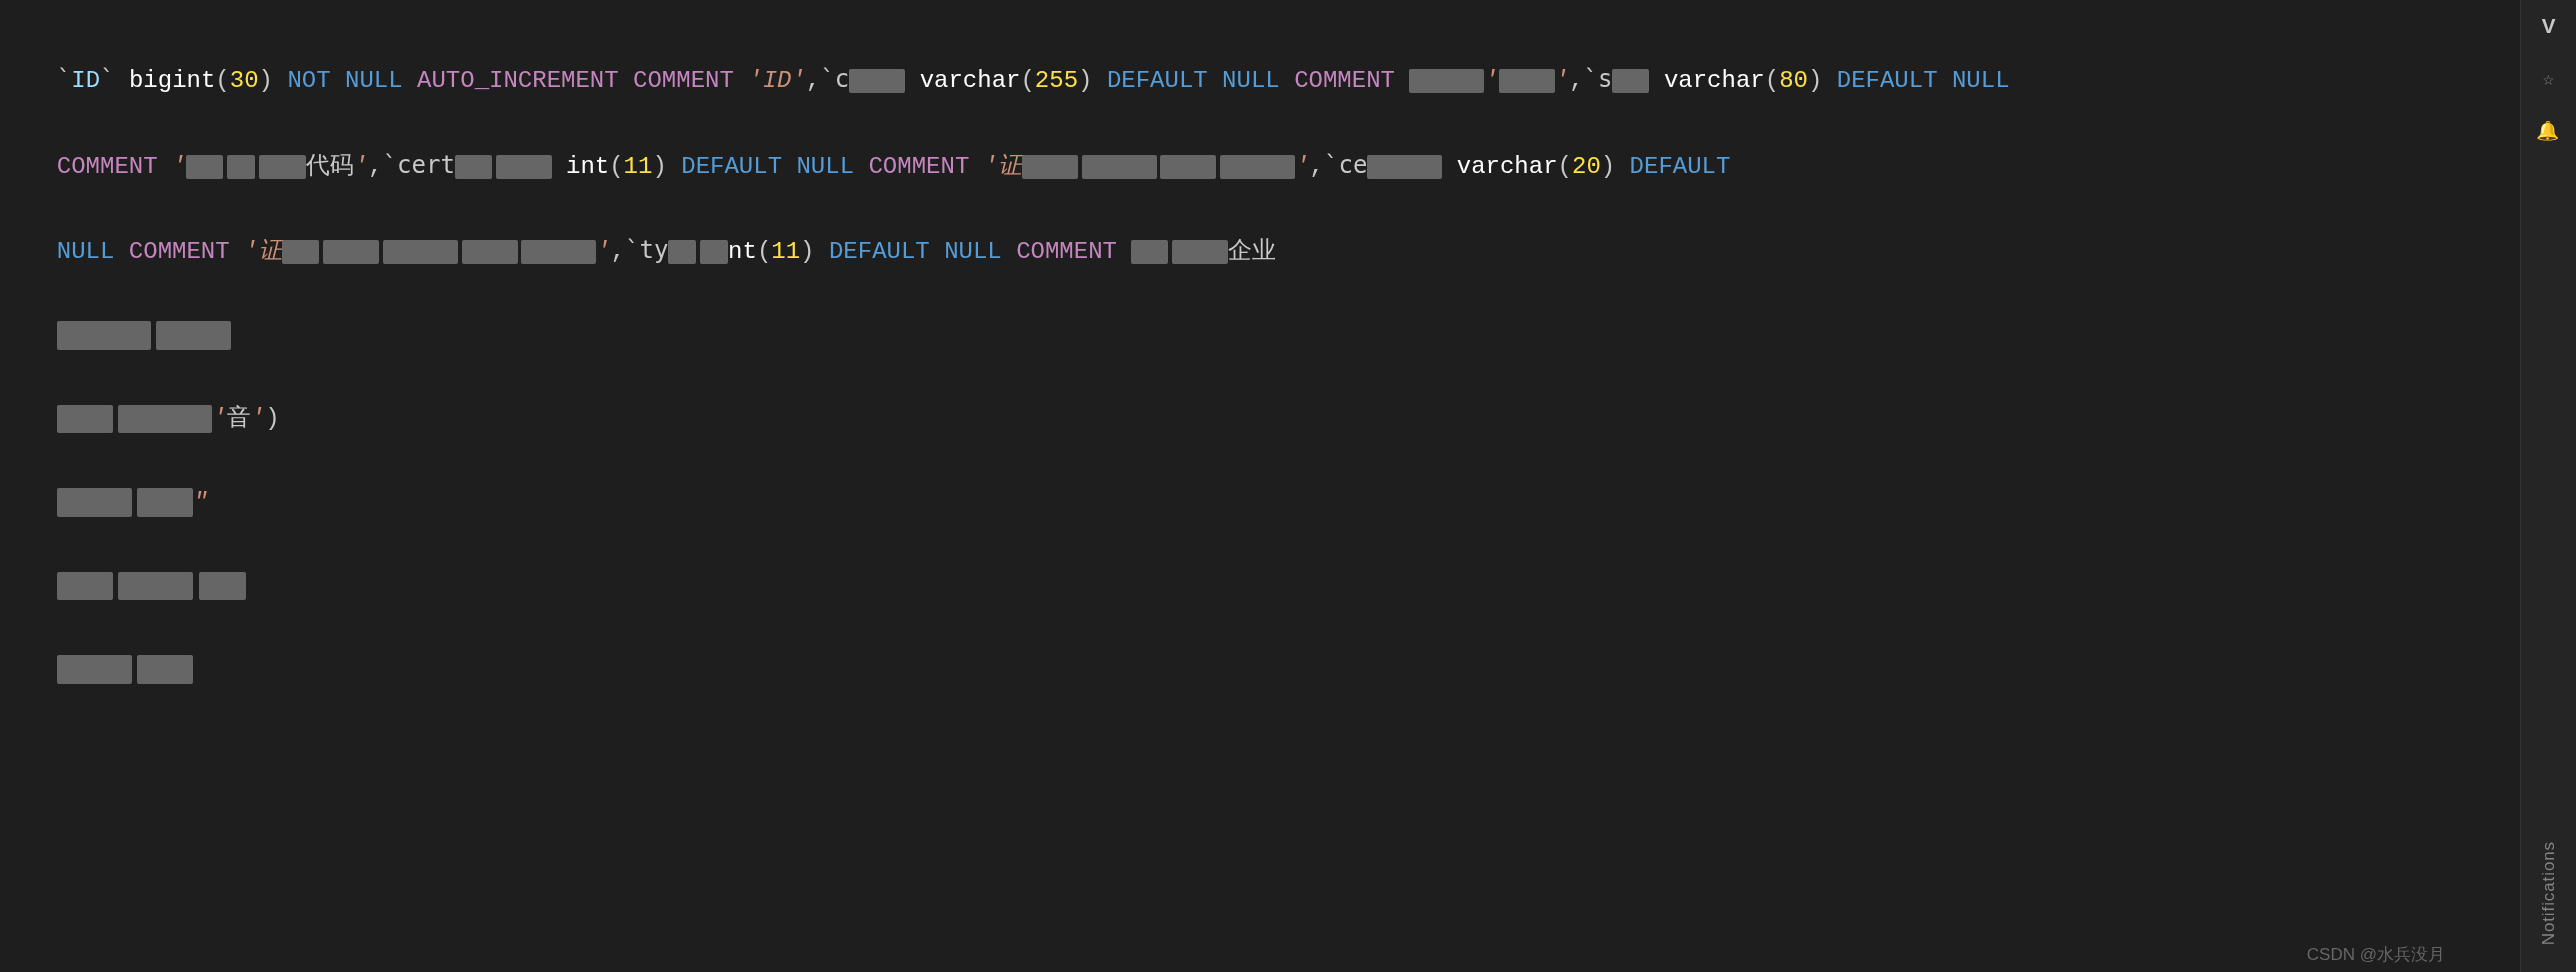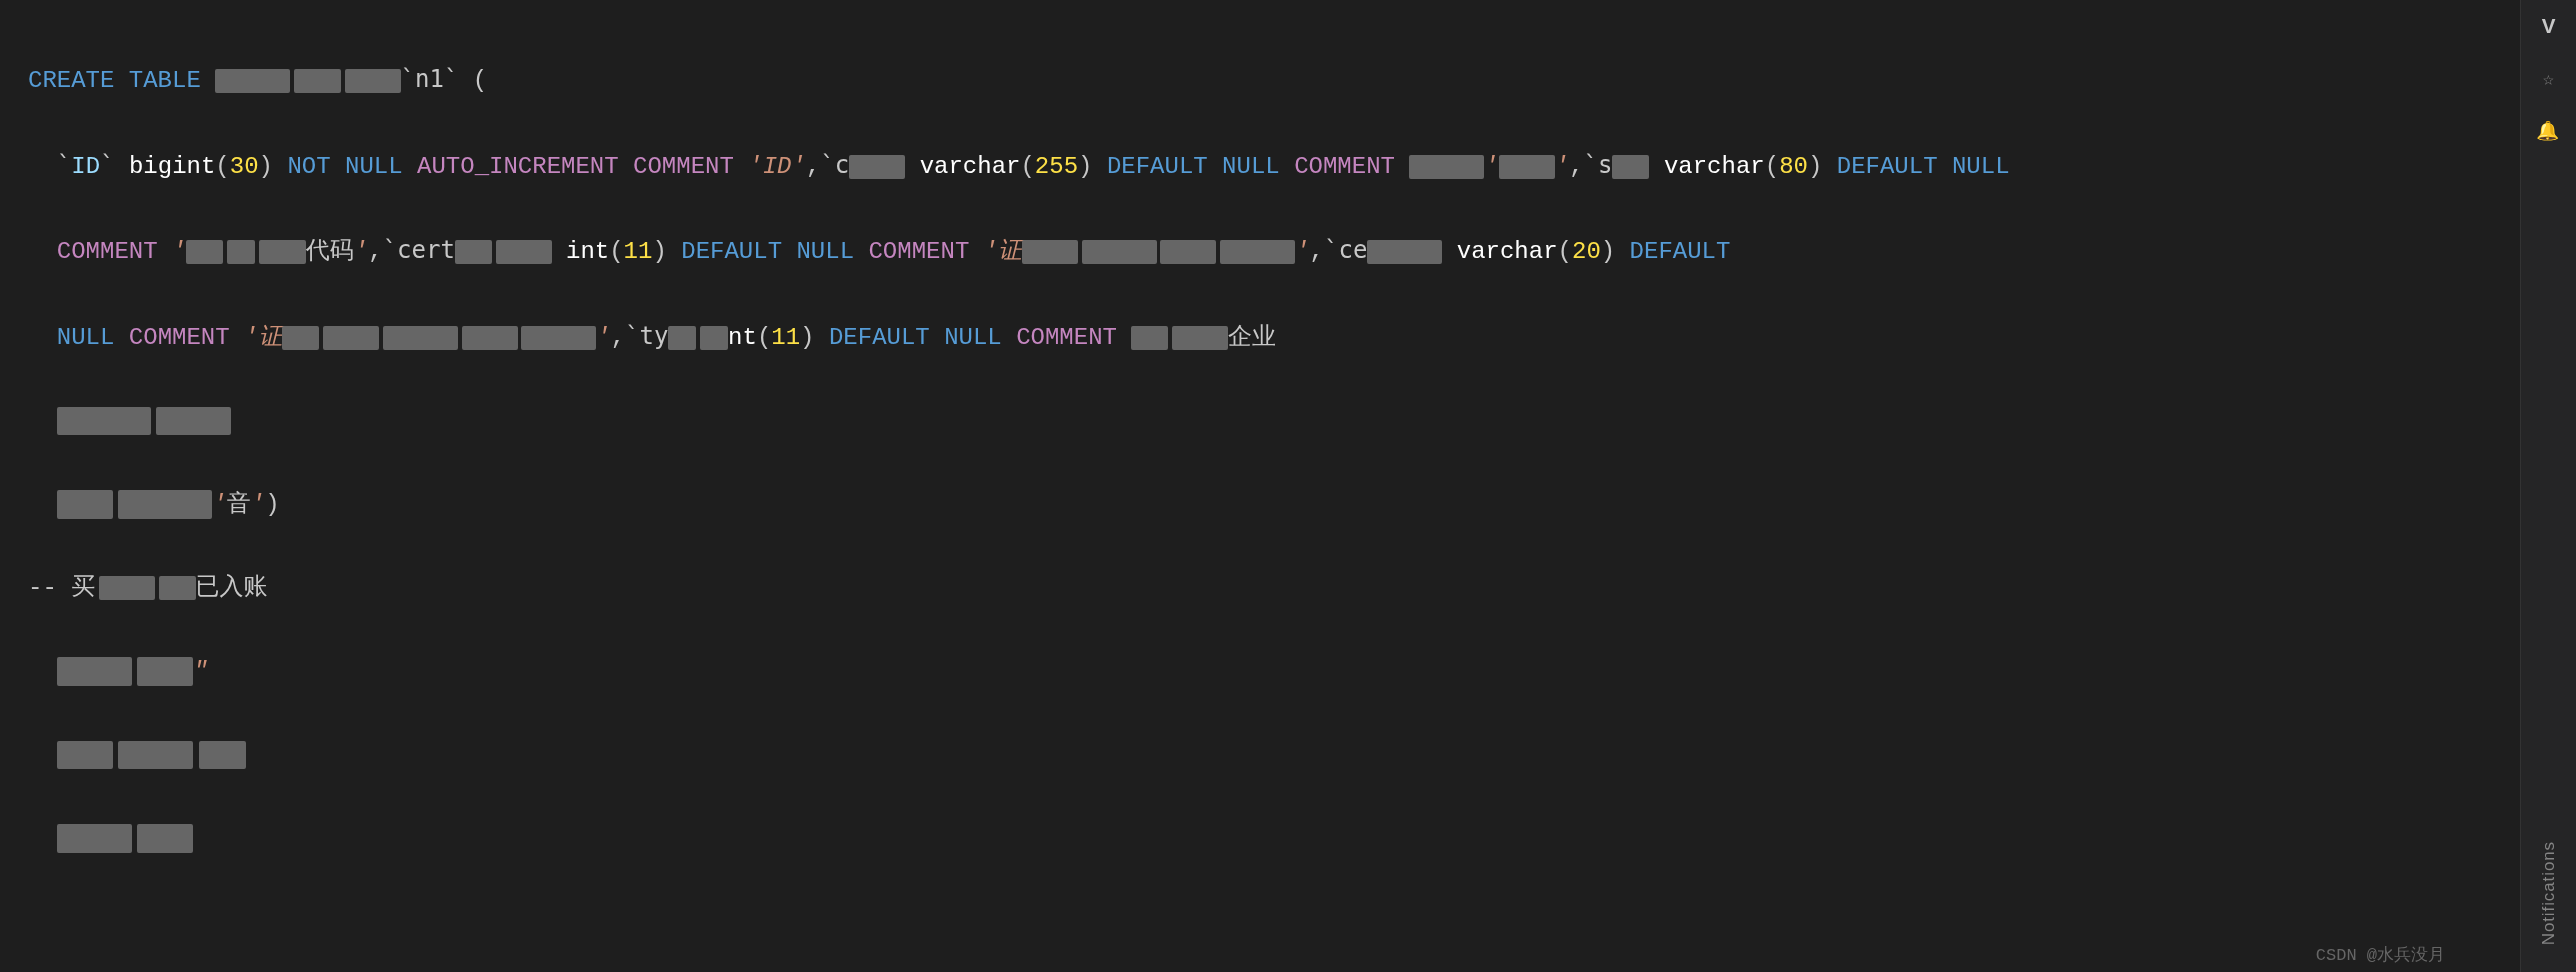--- a/index.html
+++ b/index.html
@@ -97,46 +97,44 @@
 
     .line { display: block; margin-bottom: 1.9px; }
     
     .blk { display: inline-block; background: #666; border-radius: 1.9px; vertical-align: middle; }
   </style>
 </head>
 <body>
 
 <div class="main-content">
   <div class="code-block">
-<span class="line"><span class="kw">CREATE TABLE</span> <span class="blk" style="width:75px;height:1em;"></span><span class="blk" style="width:47px;height:1em;margin-left:3.7px;"></span><span class="blk" style="width:56px;height:1em;margin-left:3.7px;"></span><code>`n1`</code> (</span>
 <span class="line">  <code>`</code><span class="ident">ID</span><code>`</code> <span class="fn">bigint</span>(<span class="num">30</span>) <span class="kw">NOT NULL</span> <span class="kw2">AUTO_INCREMENT</span> <span class="kw2">COMMENT</span> <span class="str">'ID'</span>,<code>`c</code><span class="blk" style="width:56px;height:1em;"></span> <span class="fn">varchar</span>(<span class="num">255</span>) <span class="kw">DEFAULT NULL</span> <span class="kw2">COMMENT</span> <span class="blk" style="width:75px;height:1em;"></span><span class="str">'</span><span class="blk" style="width:56px;height:1em;"></span><span class="str">'</span>,<code>`s</code><span class="blk" style="width:37px;height:1em;"></span> <span class="fn">varchar</span>(<span class="num">80</span>) <span class="kw">DEFAULT NULL</span></span>
 <span class="line">  <span class="kw2">COMMENT</span> <span class="str">'</span><span class="blk" style="width:37px;height:1em;"></span><span class="blk" style="width:28px;height:1em;margin-left:3.7px;"></span><span class="blk" style="width:47px;height:1em;margin-left:3.7px;"></span>代码<span class="str">'</span>,<code>`cert</code><span class="blk" style="width:37px;height:1em;"></span><span class="blk" style="width:56px;height:1em;margin-left:3.7px;"></span> <span class="fn">int</span>(<span class="num">11</span>) <span class="kw">DEFAULT NULL</span> <span class="kw2">COMMENT</span> <span class="str">'证</span><span class="blk" style="width:56px;height:1em;"></span><span class="blk" style="width:75px;height:1em;margin-left:3.7px;"></span><span class="blk" style="width:56px;height:1em;margin-left:3.7px;"></span><span class="blk" style="width:75px;height:1em;margin-left:3.7px;"></span><span class="str">'</span>,<code>`ce</code><span class="blk" style="width:75px;height:1em;"></span> <span class="fn">varchar</span>(<span class="num">20</span>) <span class="kw">DEFAULT</span></span>
 <span class="line">  <span class="kw">NULL</span> <span class="kw2">COMMENT</span> <span class="str">'证</span><span class="blk" style="width:37px;height:1em;"></span><span class="blk" style="width:56px;height:1em;margin-left:3.7px;"></span><span class="blk" style="width:75px;height:1em;margin-left:3.7px;"></span><span class="blk" style="width:56px;height:1em;margin-left:3.7px;"></span><span class="blk" style="width:75px;height:1em;margin-left:3.7px;"></span><span class="str">'</span>,<code>`ty</code><span class="blk" style="width:28px;height:1em;"></span><span class="blk" style="width:28px;height:1em;margin-left:3.7px;"></span><span class="fn">nt</span>(<span class="num">11</span>) <span class="kw">DEFAULT NULL</span> <span class="kw2">COMMENT</span> <span class="blk" style="width:37px;height:1em;"></span><span class="blk" style="width:56px;height:1em;margin-left:3.7px;"></span>企业</span>
 <span class="line">  <span class="blk" style="width:94px;height:1.2em;"></span><span class="blk" style="width:75px;height:1.2em;margin-left:5.6px;"></span></span>
 <span class="line">  <span class="blk" style="width:56px;height:1.2em;"></span><span class="blk" style="width:94px;height:1.2em;margin-left:5.6px;"></span><span class="str">'</span>音<span class="str">'</span>)</span>
-<span class="line">-- 买<span class="blk" style="width:56px;height:1em;margin-left:3.7px;"></span><span class="blk" style="width:37px;height:1em;margin-left:3.7px;"></span>已入账</span>
 <span class="line">  <span class="blk" style="width:75px;height:1.2em;"></span><span class="blk" style="width:56px;height:1.2em;margin-left:5.6px;"></span><span class="str">"</span></span>
 <span class="line">  <span class="blk" style="width:56px;height:1.2em;"></span><span class="blk" style="width:75px;height:1.2em;margin-left:5.6px;"></span><span class="blk" style="width:47px;height:1.2em;margin-left:5.6px;"></span></span>
 <span class="line">  <span class="blk" style="width:75px;height:1.2em;"></span><span class="blk" style="width:56px;height:1.2em;margin-left:5.6px;"></span></span>
 
 
 
 
 
 
 
 
 
 
 
 
   </div>
 
 
-  <div class="watermark" style="position:absolute;bottom:7.5px;right:75px;color:#666;font-size:17px;font-family:Liberation Mono, monospace;">CSDN @水兵没月</div>
+  <div class="watermark" style="position:absolute;bottom:7.5px;right:75px;color:#666;font-size:17px;font-family:Liberation Sans, sans-serif;">CSDN @水兵没月</div>
 </div>
 
 <div class="right-sidebar">
   <div class="sidebar-icon" style="color:#c8c8c8;font-size:20.6px;font-weight:bold;font-family:sans-serif;">V</div>
   <div class="sidebar-icon">☆</div>
   <div class="sidebar-icon">🔔</div>
   <div style="flex:1;"></div>
   <div class="notifications-label">Notifications</div>
 </div>
 

